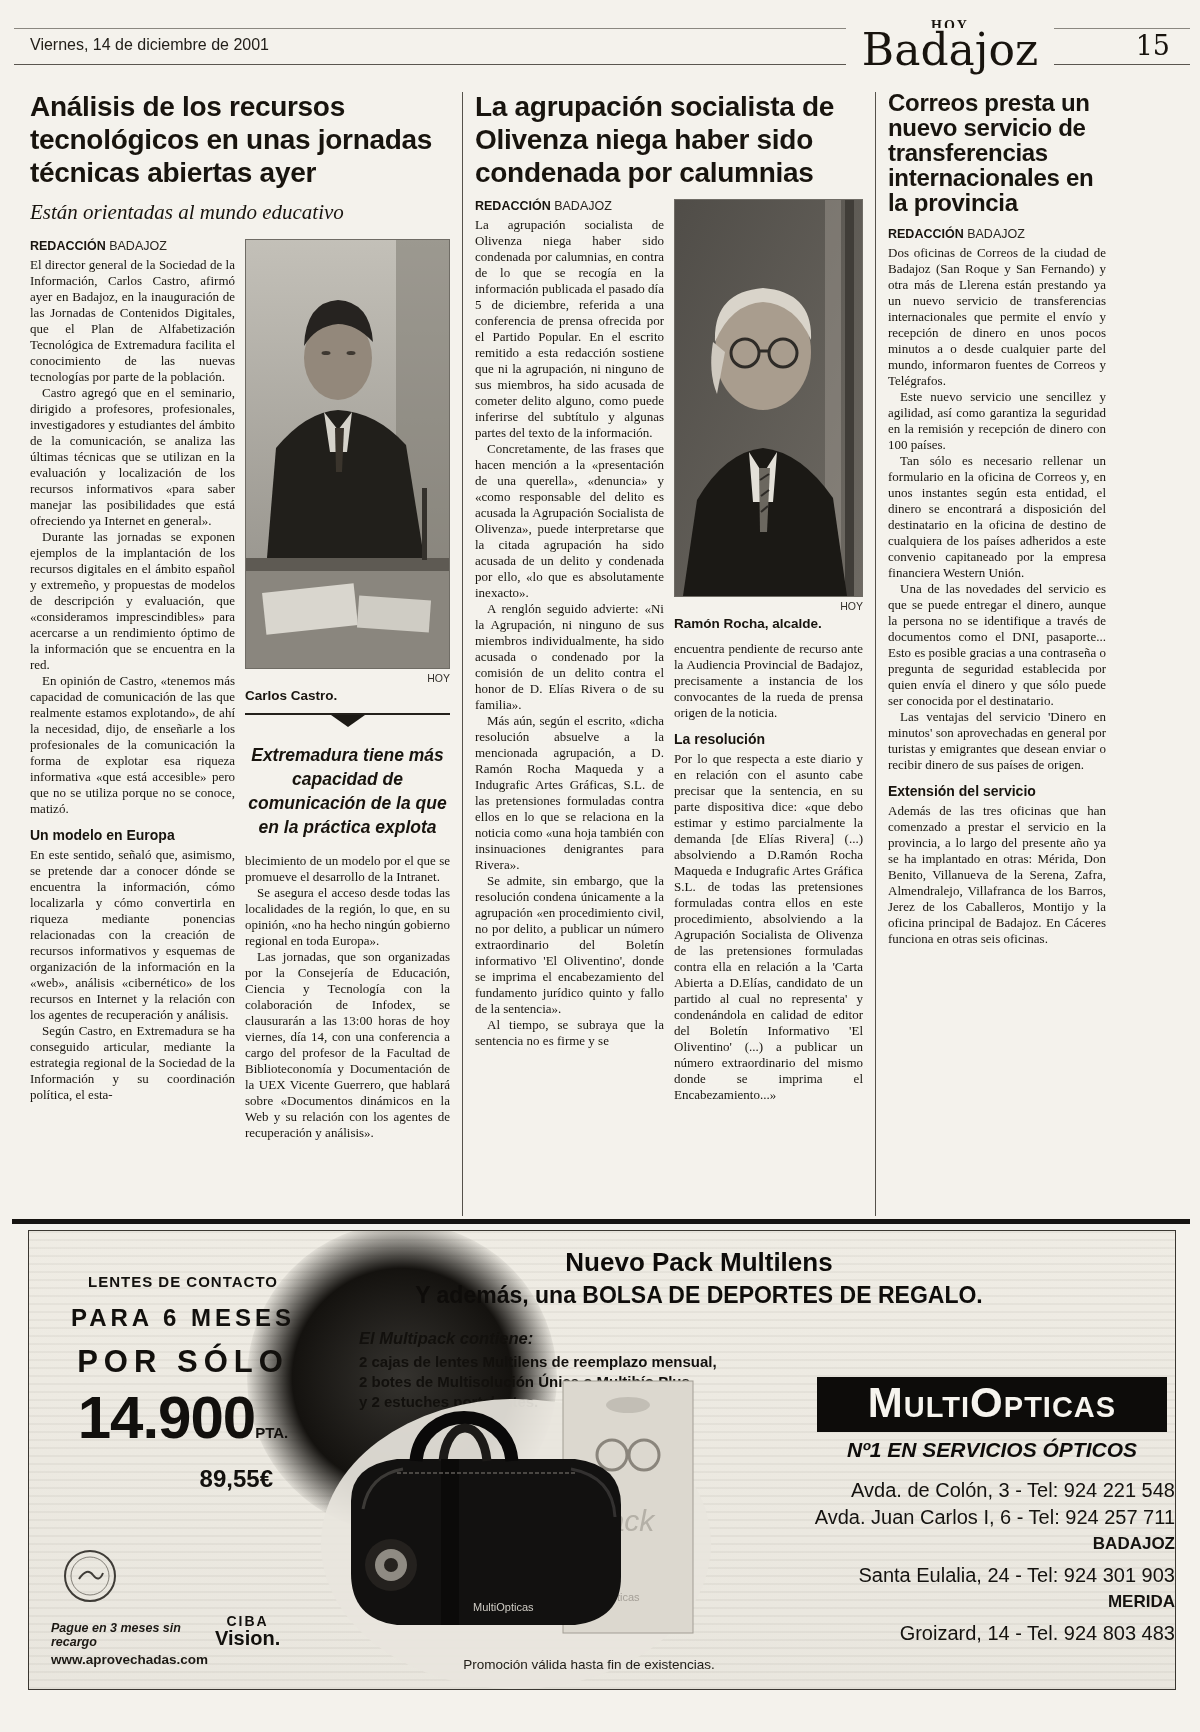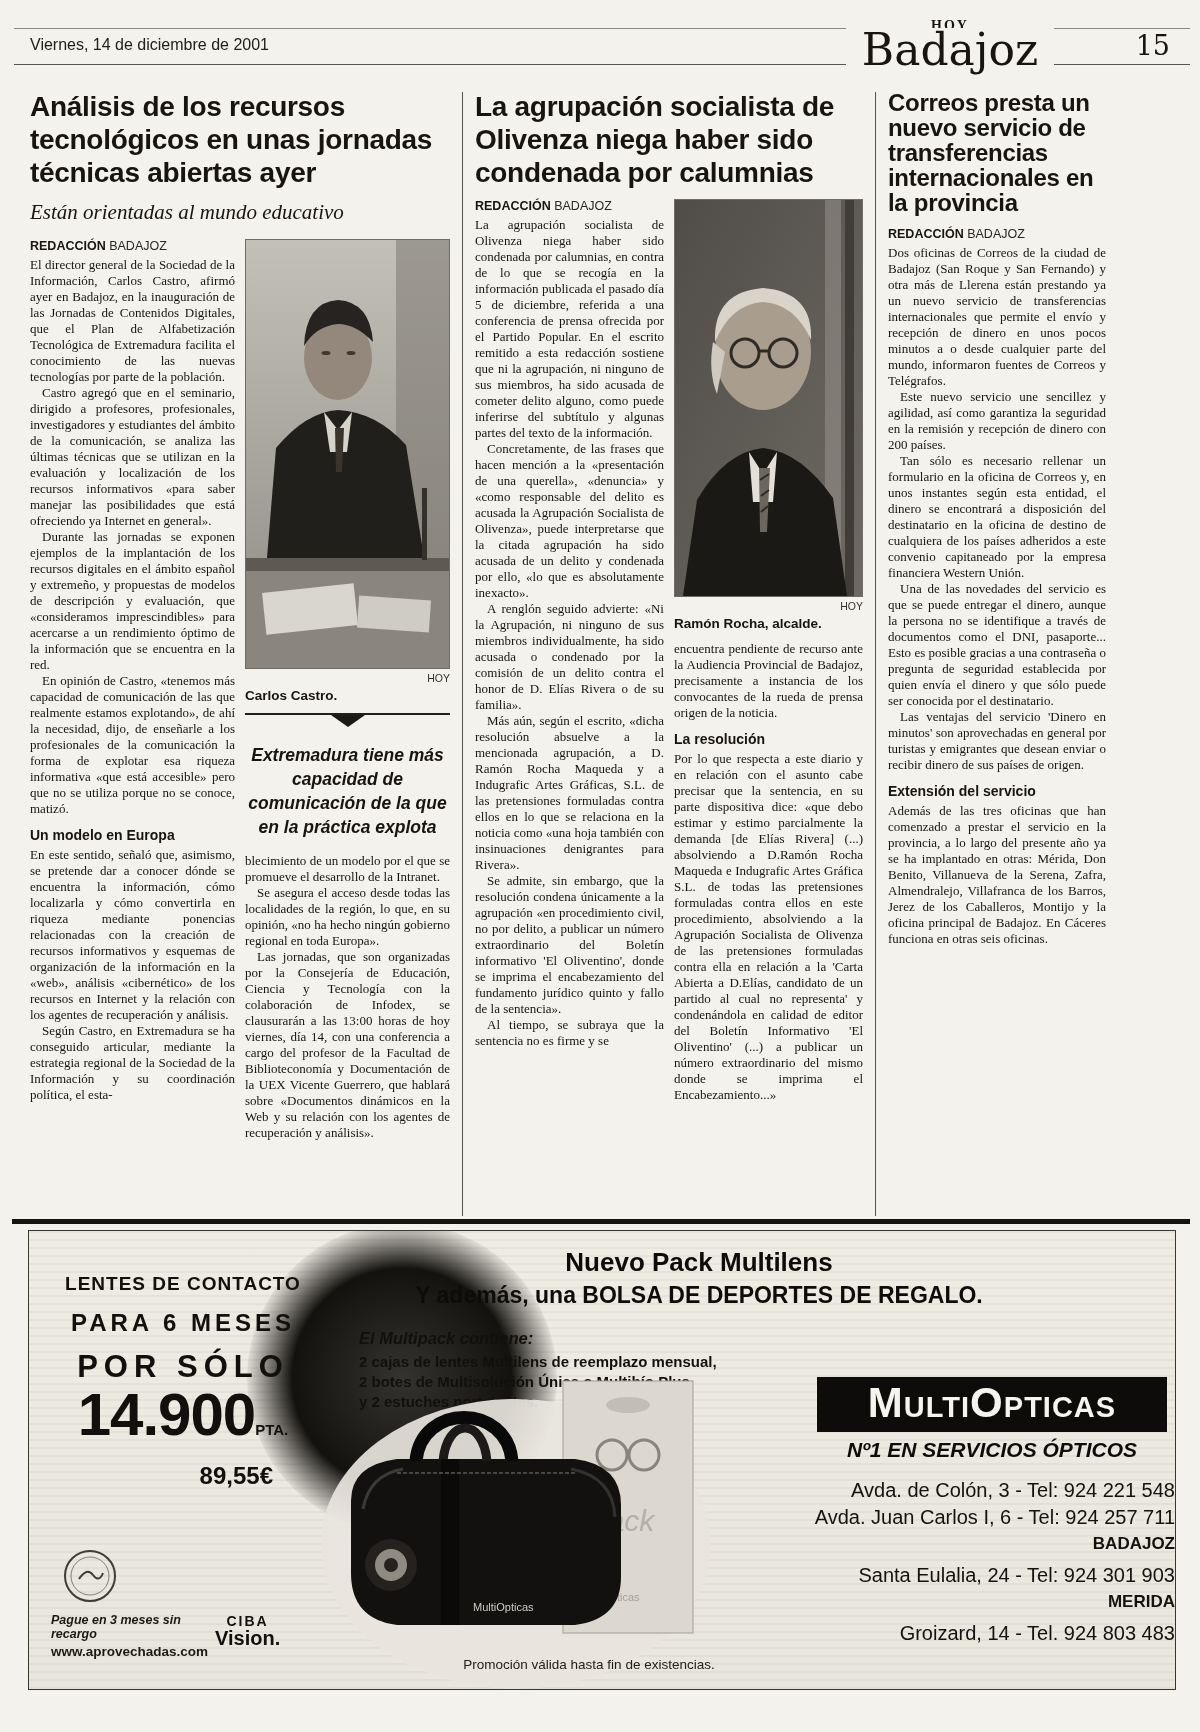--- a/index.html
+++ b/index.html
@@ -42,43 +42,43 @@
   
   .ad-rule{position:absolute;top:1219px;left:12px;right:10px;height:5px;background:#161411;}
   .ad{position:absolute;top:1230px;left:28px;width:1146px;height:458px;border:1px solid #3a3731;
       background:
         repeating-linear-gradient(0deg, rgba(60,55,45,.05) 0 2px, rgba(0,0,0,0) 2px 8px),
         linear-gradient(#efece4,#e9e6de);
       font-family:"Liberation Sans",sans-serif;overflow:hidden;}
   .lens{position:absolute;left:218px;top:-8px;width:310px;height:310px;border-radius:50%;
         background:radial-gradient(circle, #35332f 0%, #14120f 50%, rgba(20,18,15,0) 72%);}
   .ad-left{position:absolute;left:18px;top:42px;width:272px;text-align:center;font-weight:700;color:#12100d;}
-  .adl1{font-size:19px;letter-spacing:1px;margin-bottom:14px;}
+  .adl1{font-size:15px;letter-spacing:1px;margin-bottom:14px;}
   .adl2{font-size:24px;letter-spacing:4px;margin-bottom:12px;}
-  .adl3{font-size:31px;letter-spacing:6px;}
+  .adl3{font-size:31px;letter-spacing:6px;margin-bottom:8px;}
   .price{font-size:60px;letter-spacing:-1px;line-height:60px;}
   .price-unit{font-size:15px;letter-spacing:0;}
   .price-eur{font-size:24px;text-align:right;padding-right:46px;margin-top:2px;}
   .ad-center{position:absolute;left:300px;top:16px;width:740px;text-align:center;color:#0e0c0a;}
   .adc1{font-size:26px;font-weight:700;}
   .adc2{font-size:23px;font-weight:700;margin-top:4px;}
   .ad-contains{position:absolute;left:330px;top:98px;width:420px;text-align:left;color:#12100d;}
   .adco-label{font-size:16.5px;font-weight:700;font-style:italic;margin-bottom:4px;}
   .adco-item{font-size:15px;font-weight:700;line-height:20px;}
   .bagwrap{position:absolute;left:292px;top:128px;line-height:0;}
   .ad-brand{position:absolute;left:788px;top:146px;width:350px;text-align:center;}
   .mo-bar{background:#0d0c0a;color:#f6f4ee;padding:4px 10px 7px;
           font:800 42px/44px "Liberation Sans",sans-serif;font-variant:small-caps;letter-spacing:1px;}
   .mo-tag{font:italic 800 21px "Liberation Sans",sans-serif;margin-top:6px;color:#0e0c0a;}
   .ad-locs{position:absolute;left:770px;top:246px;width:376px;text-align:right;color:#14120f;}
   .loc-addr{font-size:20px;line-height:27px;}
   .loc-city{font-size:17px;font-weight:700;line-height:25px;margin-bottom:6px;}
   .ad-footleft{position:absolute;left:22px;top:318px;width:150px;color:#1c1914;}
   .seal{margin-left:12px;}
-  .pay-note{font:italic bold 12.5px "Liberation Sans",sans-serif;margin-top:6px;}
+  .pay-note{font:italic bold 12.5px "Liberation Sans",sans-serif;margin-top:14px;}
   .website{font:bold 13.5px "Liberation Sans",sans-serif;margin-top:3px;}
   .ciba{position:absolute;left:186px;top:382px;text-align:center;color:#12100d;}
   .ciba1{font:bold 14px "Liberation Sans",sans-serif;letter-spacing:2px;}
   .ciba2{font:800 20px "Liberation Sans",sans-serif;margin-top:-2px;}
   .promo{position:absolute;left:330px;top:426px;width:460px;text-align:center;
          font-size:13.5px;color:#23201a;}
 </style>
 </head>
 <body>
 
@@ -197,21 +197,21 @@
         </div>
       </div>
     </section>
 
     <div class="vrule"></div>
 
     <section class="art art3">
       <h1 class="hl">Correos presta un nuevo servicio de transferencias internacionales en la provincia</h1>
       <p class="byline"><b>REDACCIÓN</b> <span>BADAJOZ</span></p>
       <p class="bp">Dos oficinas de Correos de la ciudad de Badajoz (San Roque y San Fernando) y otra más de Llerena están prestando ya un nuevo servicio de transferencias internacionales que permite el envío y recepción de dinero en unos pocos minutos a o desde cualquier parte del mundo, informaron fuentes de Correos y Telégrafos.</p>
-      <p class="bp ind">Este nuevo servicio une sencillez y agilidad, así como garantiza la seguridad en la remisión y recepción de dinero con 200 países.</p>
+      <p class="bp ind">Este nuevo servicio une sencillez y agilidad, así como garantiza la seguridad en la remisión y recepción de dinero con 100 países.</p>
       <p class="bp ind">Tan sólo es necesario rellenar un formulario en la oficina de Correos y, en unos instantes según esta entidad, el dinero se encontrará a disposición del destinatario en la oficina de destino de cualquiera de los países adheridos a este convenio capitaneado por la empresa financiera Western Unión.</p>
       <p class="bp ind">Una de las novedades del servicio es que se puede entregar el dinero, aunque la persona no se identifique a través de documentos como el DNI, pasaporte... Esto es posible gracias a una contraseña o pregunta de seguridad establecida por quien envía el dinero y que sólo puede ser conocida por el destinatario.</p>
       <p class="bp ind">Las ventajas del servicio 'Dinero en minutos' son aprovechadas en general por turistas y emigrantes que desean enviar o recibir dinero de sus países de origen.</p>
       <h3 class="subhead">Extensión del servicio</h3>
       <p class="bp">Además de las tres oficinas que han comenzado a prestar el servicio en la provincia, a lo largo del presente año ya se ha implantado en otras: Mérida, Don Benito, Villanueva de la Serena, Zafra, Almendralejo, Villafranca de los Barros, Jerez de los Caballeros, Montijo y la oficina principal de Badajoz. En Cáceres funciona en otras seis oficinas.</p>
     </section>
 
   </main>
 
   <div class="ad-rule"></div>

